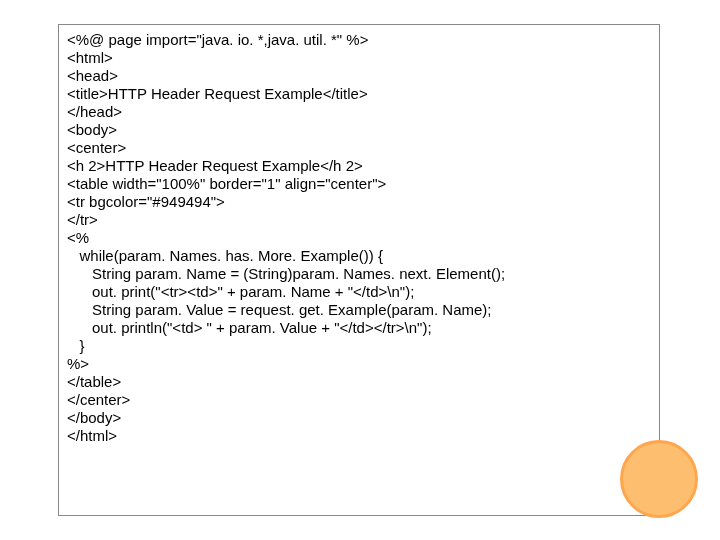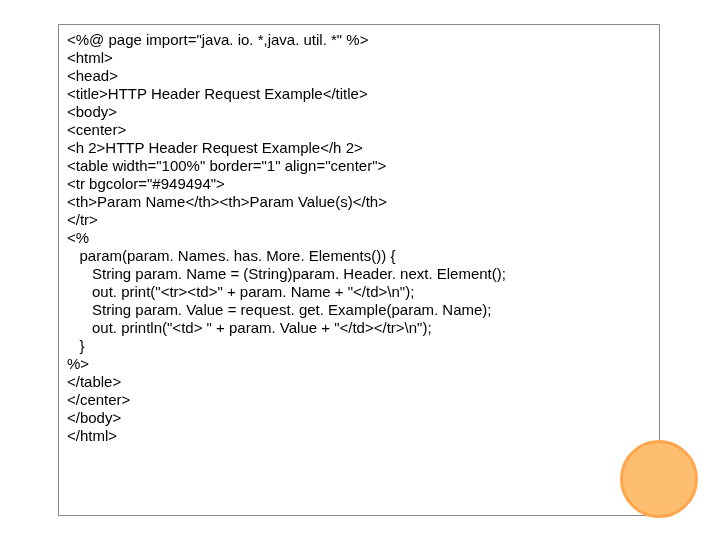--- a/index.html
+++ b/index.html
@@ -48,31 +48,31 @@
 </style>
 </head>
 <body>
 
 <div class="slide">
   <div class="code-box">
     <div class="code-line">&lt;%@ page import="java. io. *,java. util. *" %&gt;</div>
     <div class="code-line">&lt;html&gt;</div>
     <div class="code-line">&lt;head&gt;</div>
     <div class="code-line">&lt;title&gt;HTTP Header Request Example&lt;/title&gt;</div>
+    <div class="code-line">&lt;/head&gt;</div>
     <div class="code-line">&lt;body&gt;</div>
     <div class="code-line">&lt;center&gt;</div>
     <div class="code-line">&lt;h 2&gt;HTTP Header Request Example&lt;/h 2&gt;</div>
     <div class="code-line">&lt;table width="100%" border="1" align="center"&gt;</div>
     <div class="code-line">&lt;tr bgcolor="#949494"&gt;</div>
-    <div class="code-line">&lt;th&gt;Param Name&lt;/th&gt;&lt;th&gt;Param Value(s)&lt;/th&gt;</div>
     <div class="code-line">&lt;/tr&gt;</div>
     <div class="code-line">&lt;%</div>
     <div class="code-line"></div>
-    <div class="code-line">   param(param. Names. has. More. Elements()) {</div>
-    <div class="code-line">      String param. Name = (String)param. Header. next. Element();</div>
+    <div class="code-line">   while(param. Names. has. More. Example()) {</div>
+    <div class="code-line">      String param. Name = (String)param. Names. next. Element();</div>
     <div class="code-line">      out. print("&lt;tr&gt;&lt;td&gt;" + param. Name + "&lt;/td&gt;\n");</div>
     <div class="code-line">      String param. Value = request. get. Example(param. Name);</div>
     <div class="code-line">      out. println("&lt;td&gt; " + param. Value + "&lt;/td&gt;&lt;/tr&gt;\n");</div>
     <div class="code-line">   }</div>
     <div class="code-line">%&gt;</div>
     <div class="code-line">&lt;/table&gt;</div>
     <div class="code-line">&lt;/center&gt;</div>
     <div class="code-line">&lt;/body&gt;</div>
     <div class="code-line">&lt;/html&gt;</div>
   </div>

